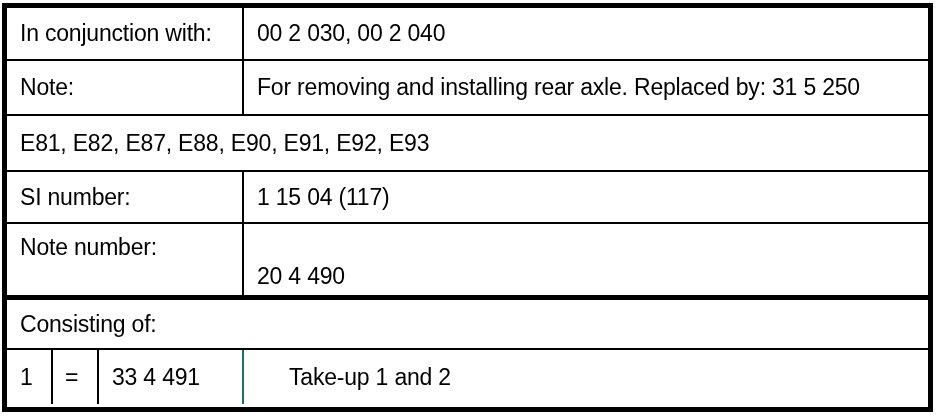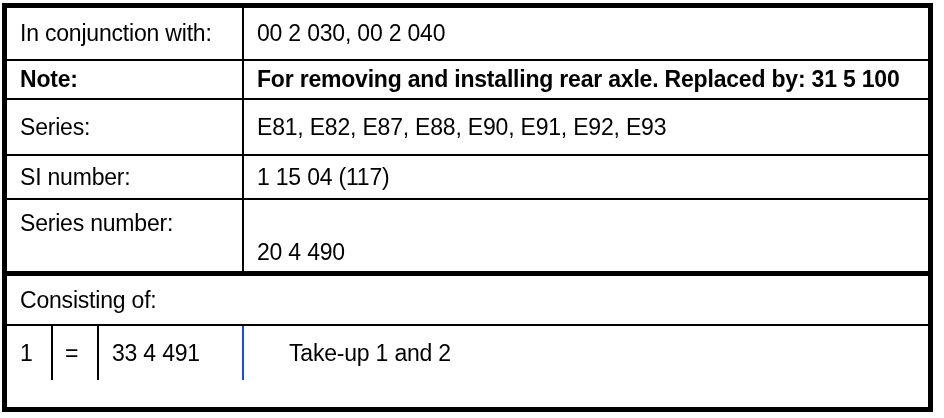--- a/index.html
+++ b/index.html
@@ -71,23 +71,23 @@
   }
   .cell-full {
     width: 100%;
     flex: 1 1 auto;
     border-right: none;
     text-align: center;
   }
 
   
   .h-conj   { height: 53px; }
-  .h-note   { height: 39px; font-weight: bold; }
+  .h-note   { height: 55px; }
   .h-series { height: 56px; }
-  .h-si     { height: 44px; }
+  .h-si     { height: 52px; }
   .h-order  { height: 73px; }
   .h-consist{ height: 53px; }
   .h-item   { height: 54px; }
 
   .cell-order {
     align-items: flex-start;
     padding-top: 9px;
   }
 
   
@@ -99,21 +99,21 @@
   .cell-eq {
     width: 46px;
     min-width: 46px;
     border-right: 2px solid #000000;
     justify-content: flex-start;
     padding-left: 12px;
   }
   .cell-partno {
     width: 145px;
     min-width: 145px;
-    border-right: 2px solid #1d4ed8;
+    border-right: 2px solid #0f766e;
   }
   .cell-desc {
     flex: 1 1 auto;
     padding-left: 45px;
   }
 
   .line2 { display: block; }
 </style>
 </head>
 <body>
@@ -122,35 +122,34 @@
 
   <div class="spec-table">
 
     <div class="spec-row h-conj">
       <div class="cell cell-label">In conjunction with:</div>
       <div class="cell cell-value">00 2 030, 00 2 040</div>
     </div>
 
     <div class="spec-row h-note">
       <div class="cell cell-label">Note:</div>
-      <div class="cell cell-value">For removing and installing rear axle. Replaced by: 31 5 100</div>
+      <div class="cell cell-value">For removing and installing rear axle. Replaced by: 31 5 250</div>
     </div>
 
     <div class="spec-row h-series">
-      <div class="cell cell-label">Series:</div>
       <div class="cell cell-value">E81, E82, E87, E88, E90, E91, E92, E93</div>
     </div>
 
     <div class="spec-row h-si">
       <div class="cell cell-label">SI number:</div>
       <div class="cell cell-value">1 15 04 (117)</div>
     </div>
 
     <div class="spec-row h-order">
-      <div class="cell cell-label cell-order">Series number:</div>
+      <div class="cell cell-label cell-order">Note number:</div>
       <div class="cell cell-value cell-order">
         <div>
           <span class="line2">20 4 490</span>
           
         </div>
       </div>
     </div>
 
     <div class="spec-row h-consist section-start">
       <div class="cell cell-full">Consisting of:</div>

